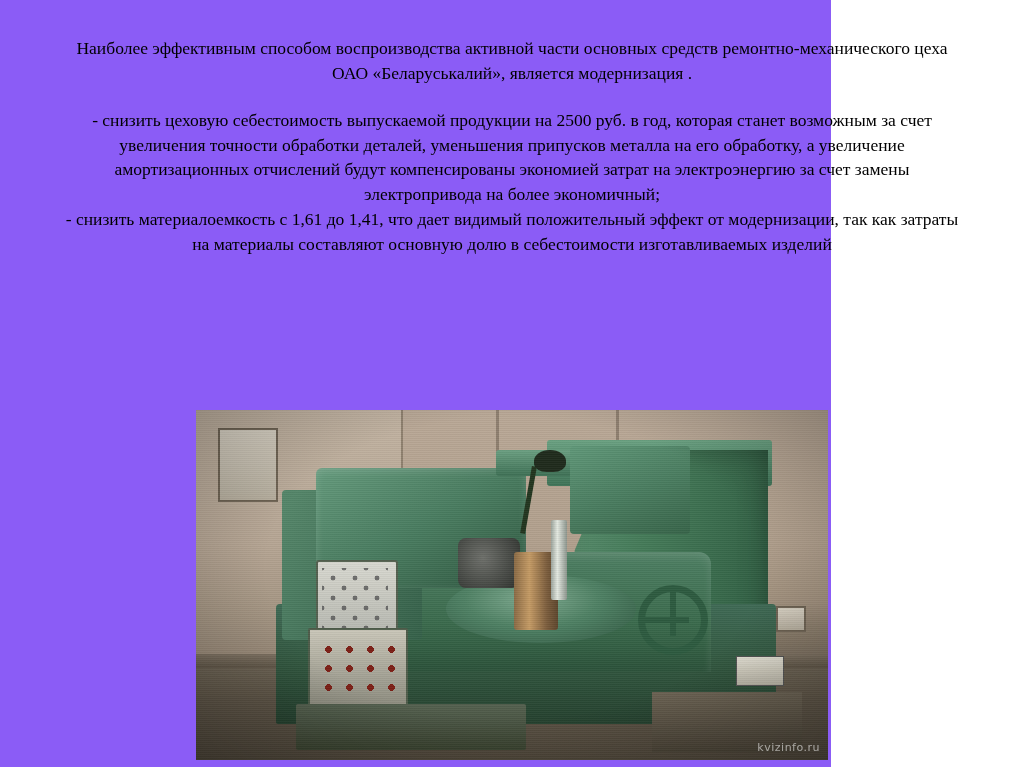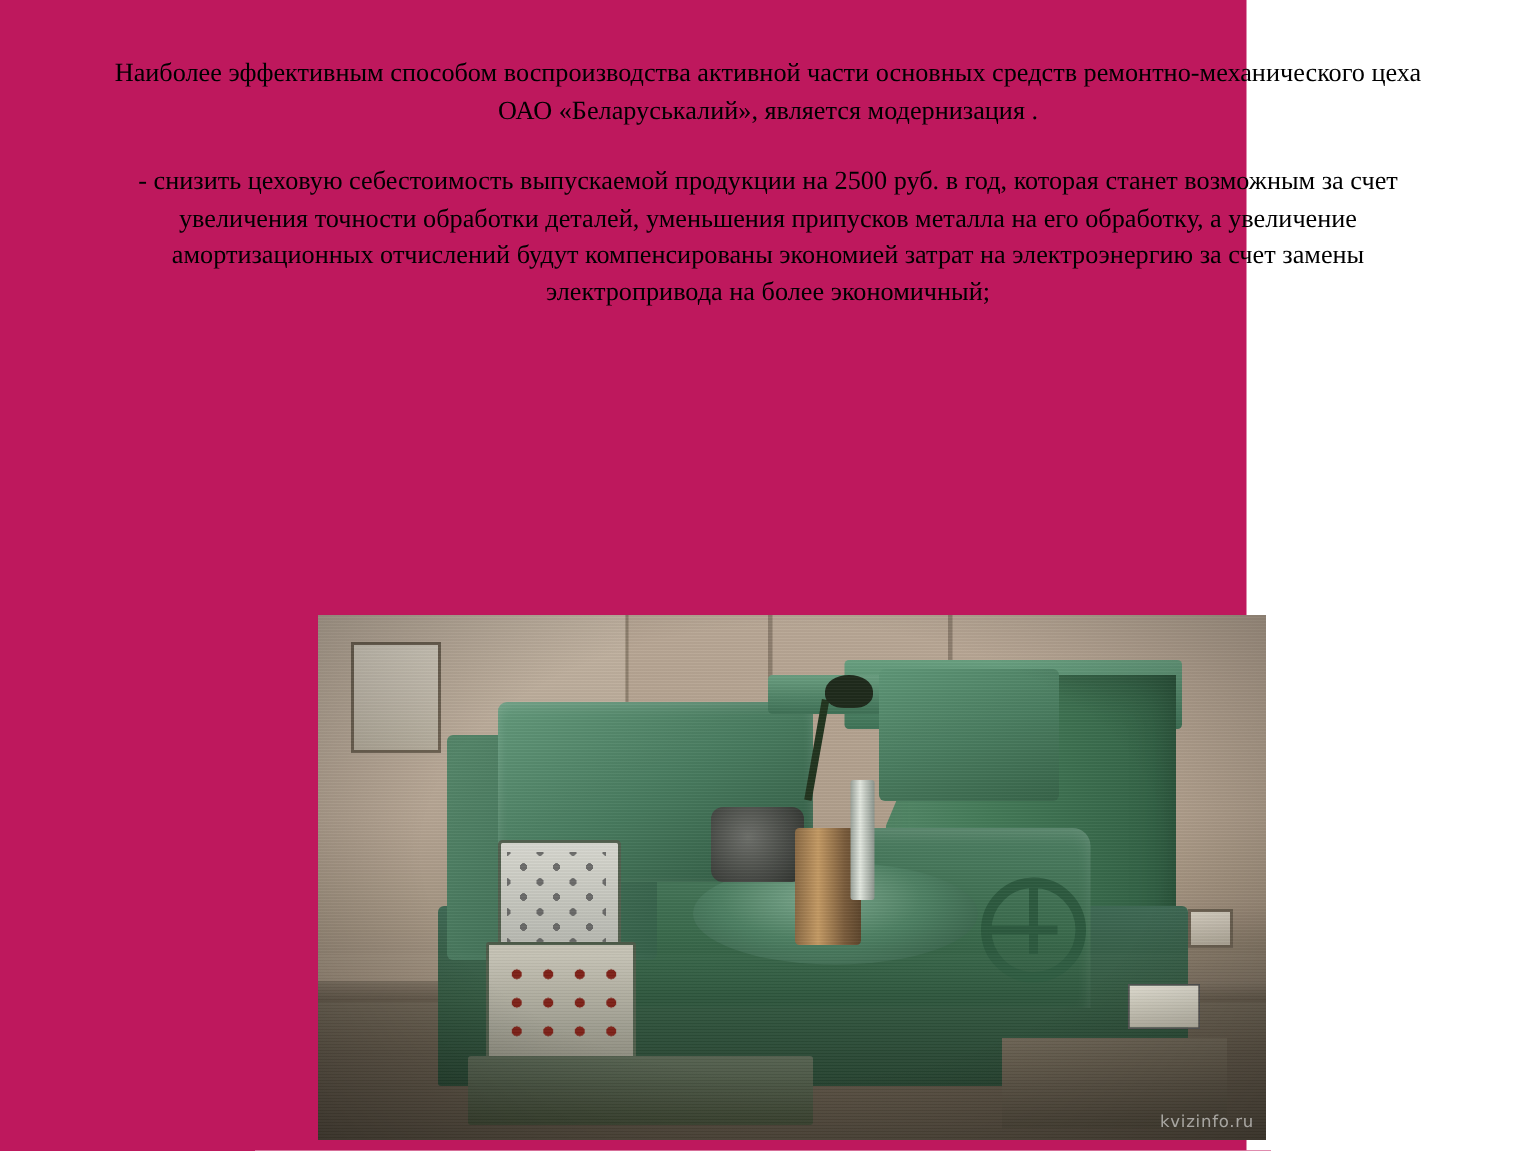--- a/index.html
+++ b/index.html
@@ -11,21 +11,21 @@
     height: 767px;
     background: #ffffff;
     font-family: "Liberation Serif", serif;
     overflow: hidden;
     position: relative;
   }
   .slide {
     position: relative;
     width: 831px;
     height: 767px;
-    background: #be185d;
+    background: #8b5cf6;
     box-sizing: border-box;
   }
   .text-block {
     position: absolute;
     top: 36px;
     left: 62px;
     width: 900px;
     text-align: center;
     font-size: 17.5px;
     line-height: 1.42;
@@ -33,21 +33,21 @@
   }
   .para {
     margin: 0;
     text-align: center;
   }
   .para.spacer {
     height: 22px;
   }
   .photo-wrap {
     position: absolute;
-    left: 212px;
+    left: 196px;
     top: 410px;
     width: 632px;
     height: 350px;
     overflow: hidden;
     background: #6a5f52;
   }
   
   .wall {
     position: absolute;
     inset: 0;
@@ -258,20 +258,21 @@
 </style>
 </head>
 <body>
 
 <div class="slide">
 
   <div class="text-block">
     <p class="para">Наиболее эффективным способом воспроизводства  активной части основных средств ремонтно-механического цеха ОАО «Беларуськалий», является модернизация .</p>
     <p class="para spacer"></p>
     <p class="para">- снизить цеховую себестоимость выпускаемой продукции на 2500 руб. в год, которая станет возможным за счет увеличения точности обработки деталей, уменьшения припусков металла на его обработку, а увеличение амортизационных отчислений будут компенсированы экономией затрат на электроэнергию за счет замены электропривода на более экономичный;</p>
+    <p class="para">- снизить материалоемкость с 1,61 до 1,41, что дает видимый положительный эффект от модернизации, так как затраты на материалы составляют основную долю в себестоимости изготавливаемых изделий</p>
   </div>
 
   <div class="photo-wrap" title="">
     <div class="wall"></div>
     <div class="wall-left-panel"></div>
     <div class="wall-seam" style="left:300px;"></div>
     <div class="wall-seam" style="left:420px;"></div>
 
     <div class="window-sq" style="left:22px; top:18px; width:56px; height:70px;"></div>
     <div class="window-sq" style="right:22px; top:196px; width:26px; height:22px;"></div>

